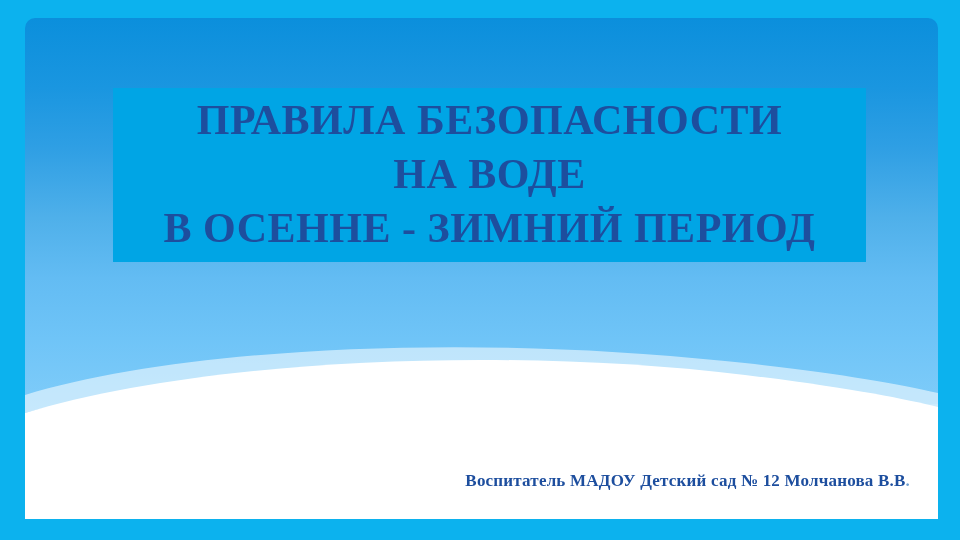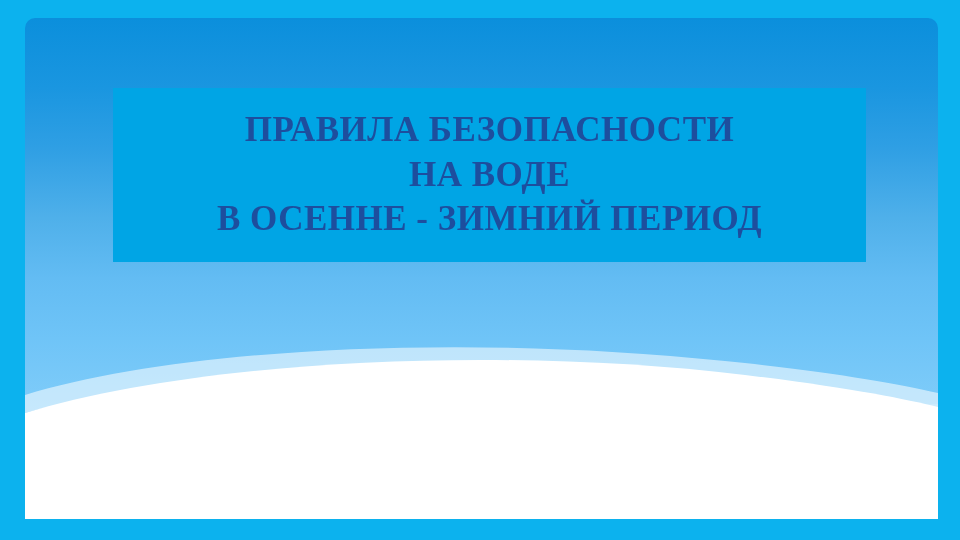--- a/index.html
+++ b/index.html
@@ -77,21 +77,21 @@
     display: flex;
     align-items: center;
     justify-content: center;
     z-index: 5;
   }
 
   .title-text {
     color: #1d4e9e;
     font-family: "Liberation Serif", "DejaVu Serif", serif;
     font-weight: bold;
-    font-size: 35px;
+    font-size: 42px;
     line-height: 1.28;
     text-align: center;
     letter-spacing: 0.5px;
     white-space: pre-line;
     text-transform: uppercase;
   }
 
   
   .credits {
     position: absolute;
@@ -144,20 +144,23 @@
       </g>
     </svg>
 
     <svg class="wave-layer" viewBox="0 0 913 180" preserveAspectRatio="none">
       <path d="M 0 56 C 150 10, 430 -6, 700 22 C 800 32, 870 44, 913 54 L 913 70 C 860 58, 780 46, 690 38 C 430 16, 160 32, 0 74 Z" fill="#ffffff" opacity="0.55"></path>
       <path d="M 0 74 C 170 22, 470 6, 720 36 C 820 48, 880 60, 913 68 L 913 180 L 0 180 Z" fill="#ffffff"></path>
       <path d="M 0 98 C 200 60, 520 48, 760 66 C 840 72, 890 80, 913 86 L 913 180 L 0 180 Z" fill="#ffffff"></path>
     </svg>
 
     <div class="credits">
+      <div class="credit-line-2">
+        <span>Воспитатель МАДОУ Детский сад № 12 Молчанова В.В</span><span class="dot-faint">.</span>
+      </div>
     </div>
 
   </div>
 
   <div class="title-box">
     <div class="title-text">Правила безопасности
 на воде
 в осенне - зимний период</div>
   </div>
 

